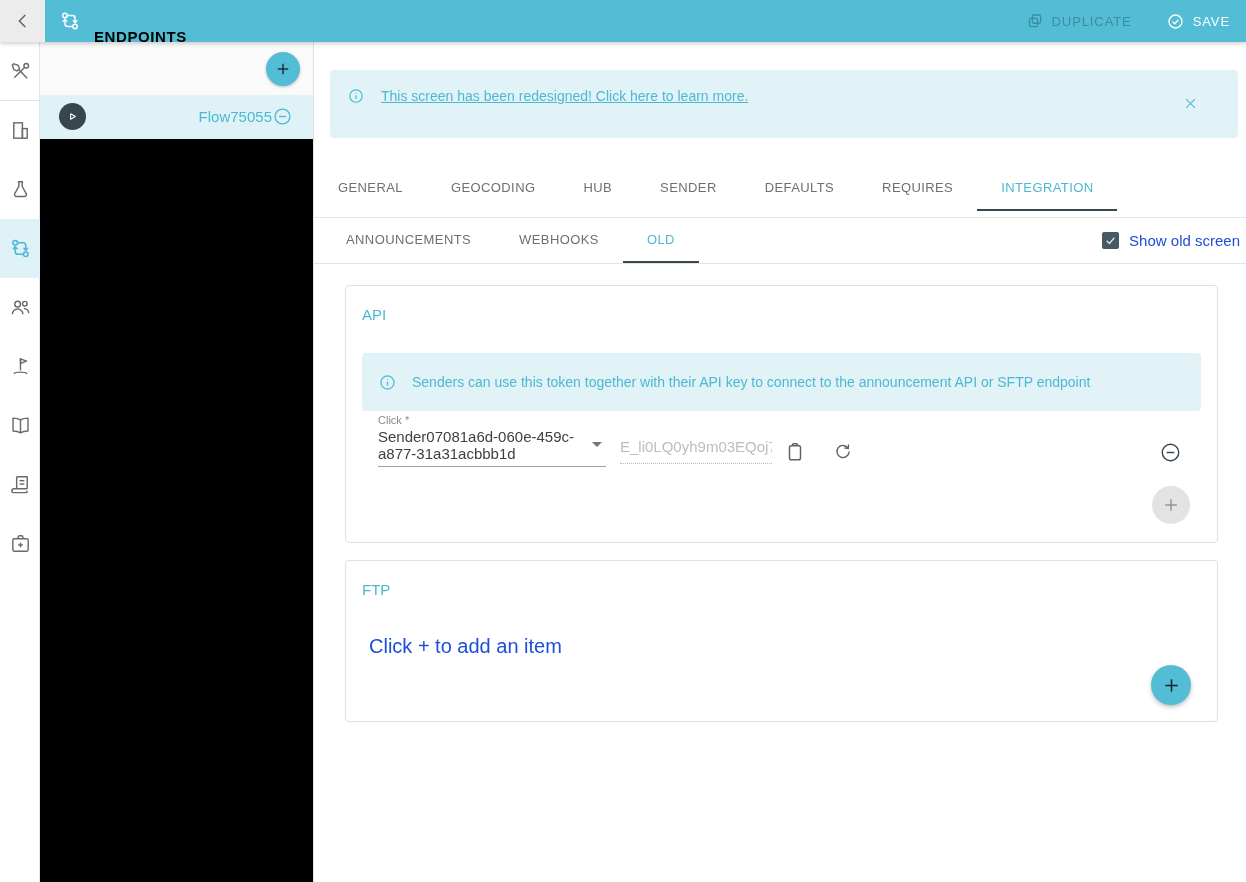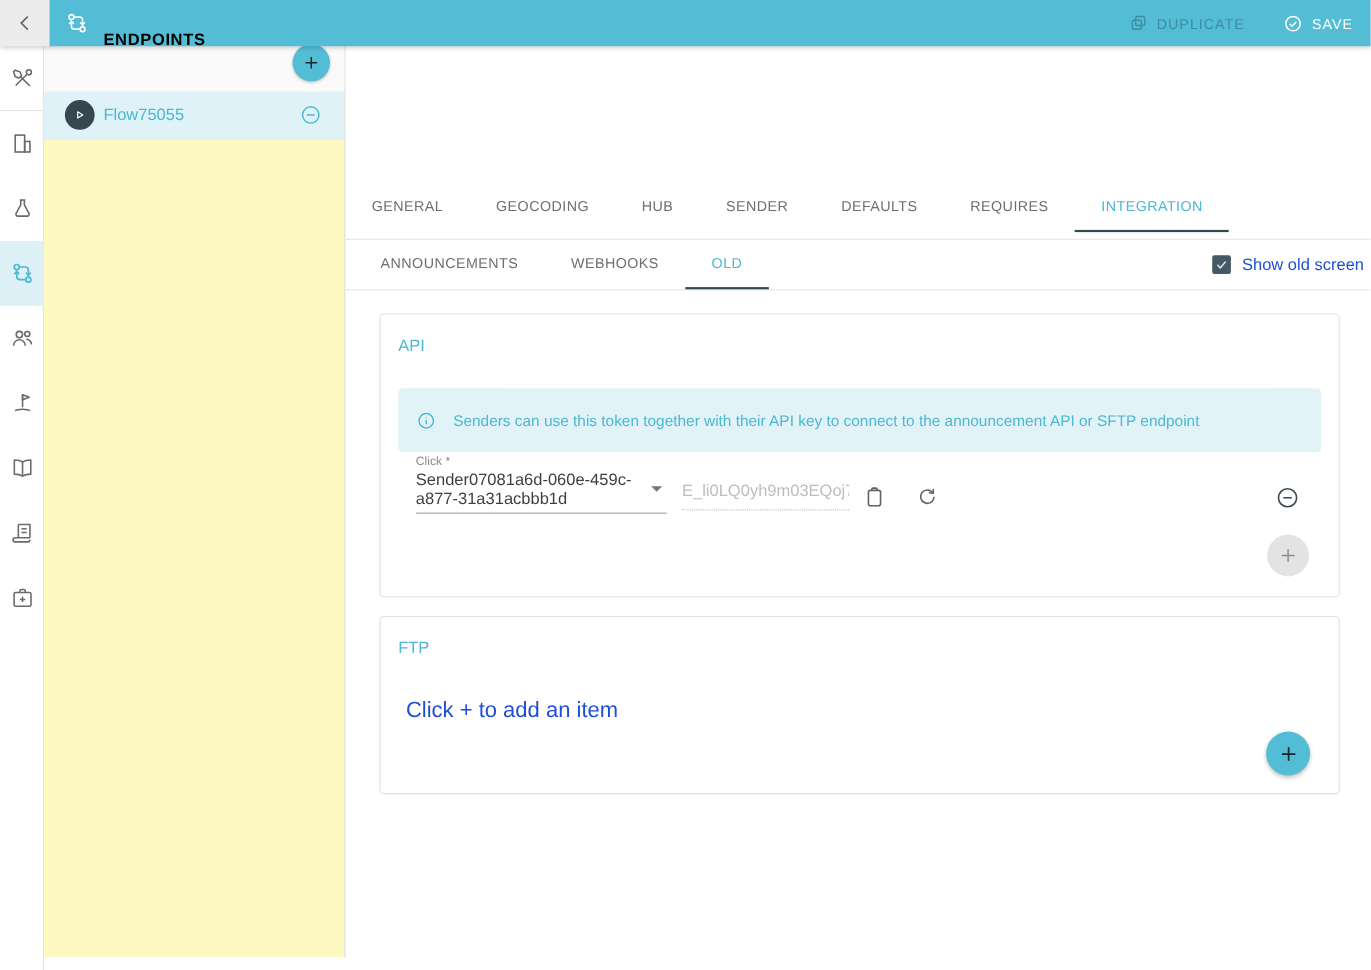--- a/index.html
+++ b/index.html
@@ -17,21 +17,21 @@
   .bar-action.disabled { color:#3d8da0; cursor:default; }
   .bar-action.enabled { color:#fff; }
 
   
   .rail { position:absolute; top:42px; left:0; width:40px; height:840px; background:#fff; border-right:1px solid #e4e4e4; z-index:10; }
   .rail-item { width:40px; height:59px; display:flex; align-items:center; justify-content:center; cursor:pointer; }
   .rail-item.divided { border-bottom:1px solid #e4e4e4; }
   .rail-item.active { background:#ddf1f7; }
 
   
-  .listpanel { position:absolute; top:30px; left:40px; width:274px; height:840px; background:#fef9c3; border-right:1px solid #e0e0e0; z-index:10; }
+  .listpanel { position:absolute; top:42px; left:40px; width:274px; height:840px; background:#000000; border-right:1px solid #e0e0e0; z-index:10;text-align:right; }
   .list-head { position:relative; height:53px; background:#fafafa; }
   .fab-small { position:absolute; top:10px; right:13px; width:34px; height:34px; border-radius:50%; background:#53bdd6;
                display:flex; align-items:center; justify-content:center; cursor:pointer; box-shadow:0 1px 3px rgba(0,0,0,0.25); }
   .flow-row { height:44px; background:#dff2f7; border-bottom:1px solid #e4eef1; display:flex; align-items:center; padding:0 20px 0 19px; cursor:pointer; }
   .avatar { width:27px; height:27px; border-radius:50%; background:#37474f; display:flex; align-items:center; justify-content:center; flex:0 0 auto; }
   .flow-label { color:#4cb8d2; font-size:15px; margin-left:8px; flex:1; }
 
   
   .main { position:absolute; top:42px; left:314px; width:932px; height:840px; background:#fff; }
 
@@ -240,20 +240,38 @@
             <circle cx="12" cy="12" r="8.5"></circle>
             <line x1="8" y1="12" x2="16" y2="12"></line>
           </svg>
       </span>
     </span>
   </div>
 </div>
 
 <div class="main">
 
+  <div class="banner">
+    <div class="banner-row">
+      <span>
+        <svg width="18" height="18" viewBox="0 0 24 24" fill="none" stroke="#4cb8d2" stroke-width="1.6">
+            <circle cx="12" cy="12" r="8.3"></circle>
+            <line x1="12" y1="11" x2="12" y2="16"></line>
+            <line x1="12" y1="7.6" x2="12" y2="8.6"></line>
+          </svg>
+      </span>
+      <span class="banner-link">This screen has been redesigned! Click here to learn more.</span>
+    </div>
+    <span class="banner-close">
+      <svg width="15" height="15" viewBox="0 0 24 24" fill="none" stroke="#4cb8d2" stroke-width="1.7">
+          <line x1="5" y1="5" x2="19" y2="19"></line>
+          <line x1="19" y1="5" x2="5" y2="19"></line>
+        </svg>
+    </span>
+  </div>
 
   <div class="tabs">
     <span class="tab">GENERAL</span>
     <span class="tab">GEOCODING</span>
     <span class="tab">HUB</span>
     <span class="tab">SENDER</span>
     <span class="tab">DEFAULTS</span>
     <span class="tab">REQUIRES</span>
     <span class="tab active">INTEGRATION</span>
   </div>

